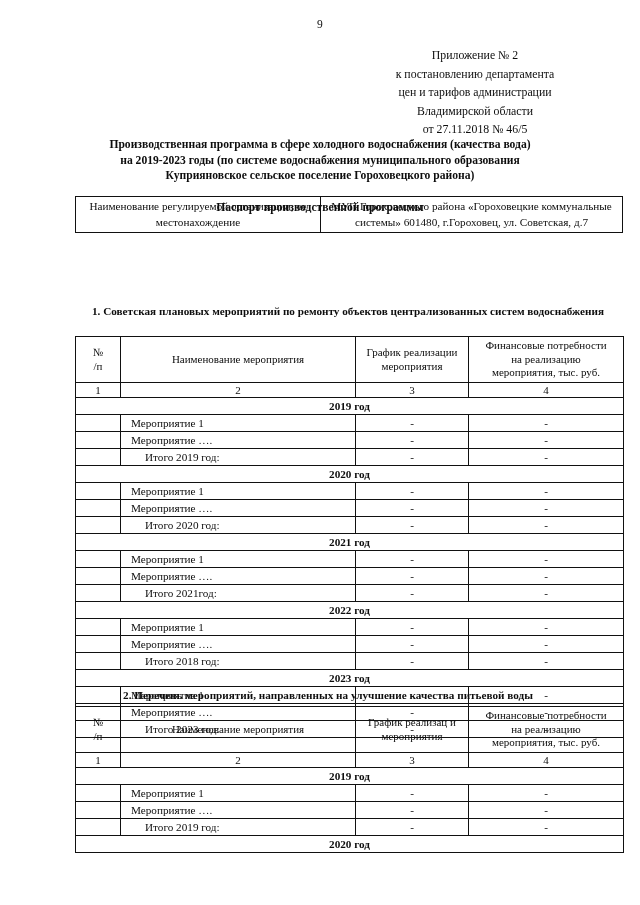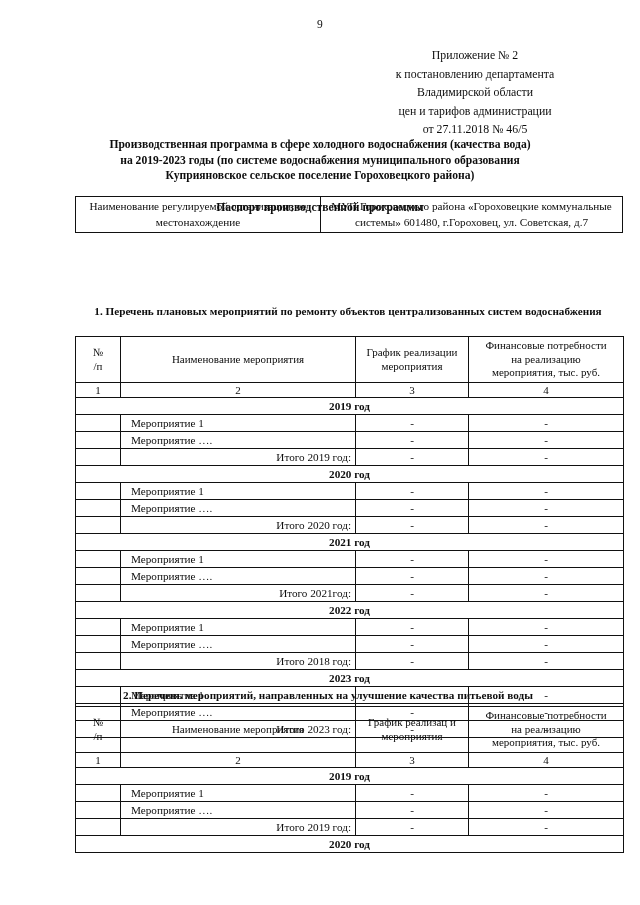--- a/index.html
+++ b/index.html
@@ -149,38 +149,38 @@
     text-align: center;
     height: 17px;
     font-size: 11.2px;
     margin-top: 29px;
   }
   .measures-table td.measure-name {
     text-align: left;
     padding-left: 10px;
   }
   .measures-table td.total-name {
-    text-align: right;
+    text-align: left;
     padding-left: 24px;
   }
   .measures-table td.empty-idx {}
   .measures-table td.dash { text-align: center; }
 </style>
 </head>
 <body>
 
 <div class="page">
 
   <div class="page-number">9</div>
 
   <div class="appendix-block">
     <div>Приложение № 2</div>
     <div>к постановлению департамента</div>
+    <div>цен и тарифов администрации</div>
     <div>Владимирской области</div>
-    <div>цен и тарифов администрации</div>
     <div>от 27.11.2018 № 46/5</div>
   </div>
 
   <div class="doc-title">
     <div>Производственная программа в сфере холодного водоснабжения (качества вода)</div>
     <div>на 2019-2023 годы (по системе водоснабжения муниципального образования</div>
     <div>Куприяновское сельское поселение Гороховецкого района)</div>
     <span class="passport">Паспорт производственной программы</span>
   </div>
 
@@ -188,21 +188,21 @@
     <tbody>
         <tr>
       <td class="label">Наименование регулируемой организации, ее местонахождение</td>
       <td>МУП Гороховецкого района «Гороховецкие коммунальные системы» 601480, г.Гороховец, ул. Советская, д.7</td>
     </tr>
   </tbody>
     </table>
 
   <div class="section-heading" id="section1-heading">
     <span class="num">1.</span>
-    <span>Перечень плановых мероприятий по ремонту объектов централизованных систем водоснабжения</span>
+    <span>Советская плановых мероприятий по ремонту объектов централизованных систем водоснабжения</span>
   </div>
 
   <table class="measures-table" id="measures-table-1">
     <colgroup>
       <col class="c1">
         <col class="c2">
         <col class="c3">
         <col class="c4">
     </colgroup>
     <tbody>

